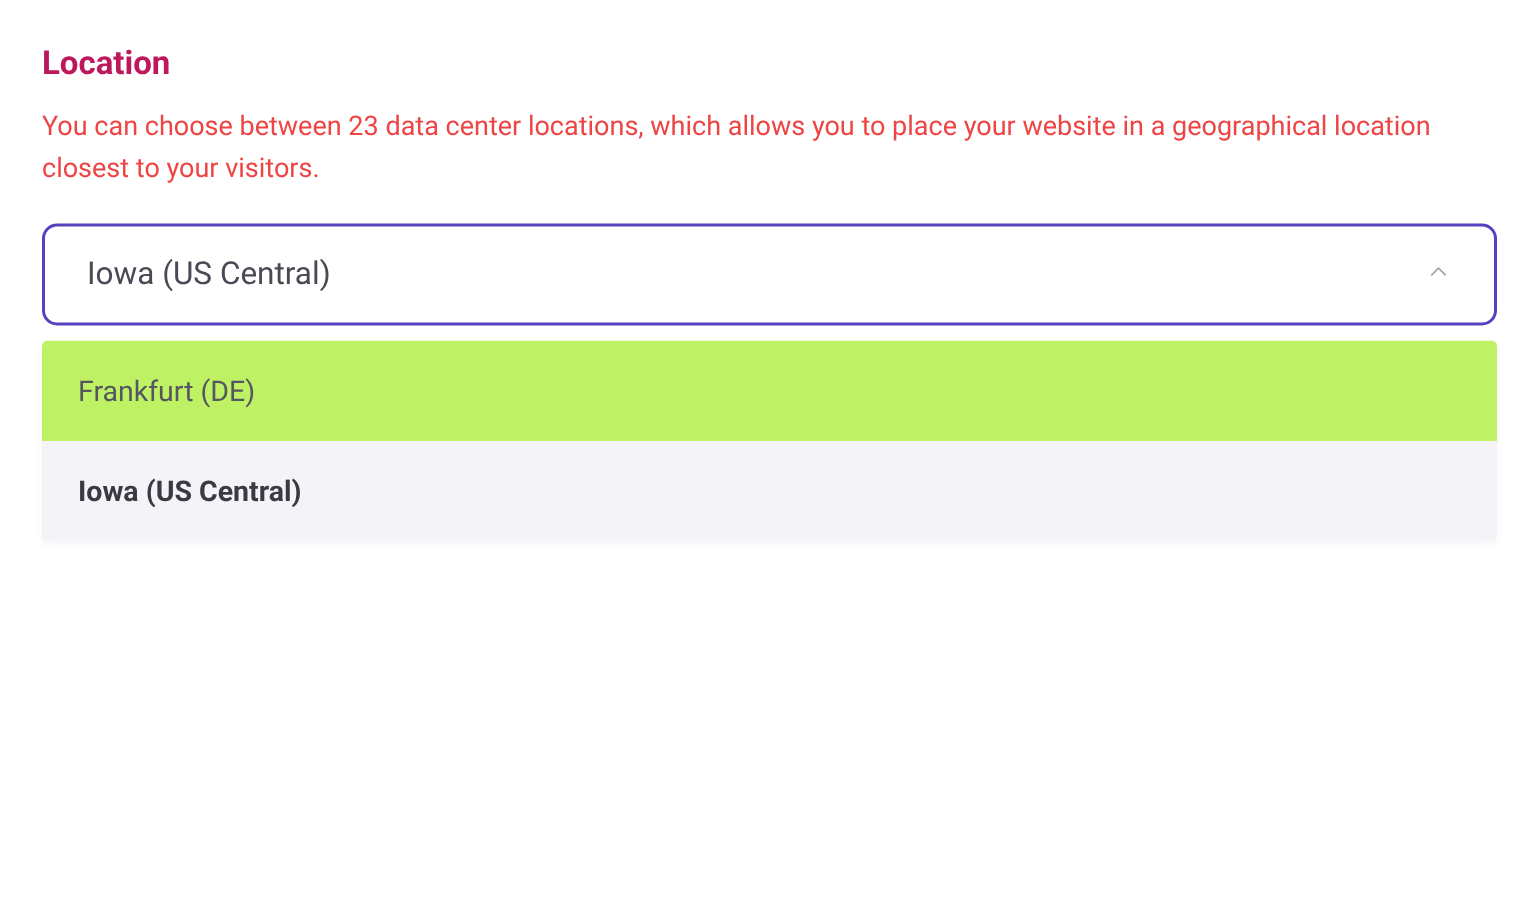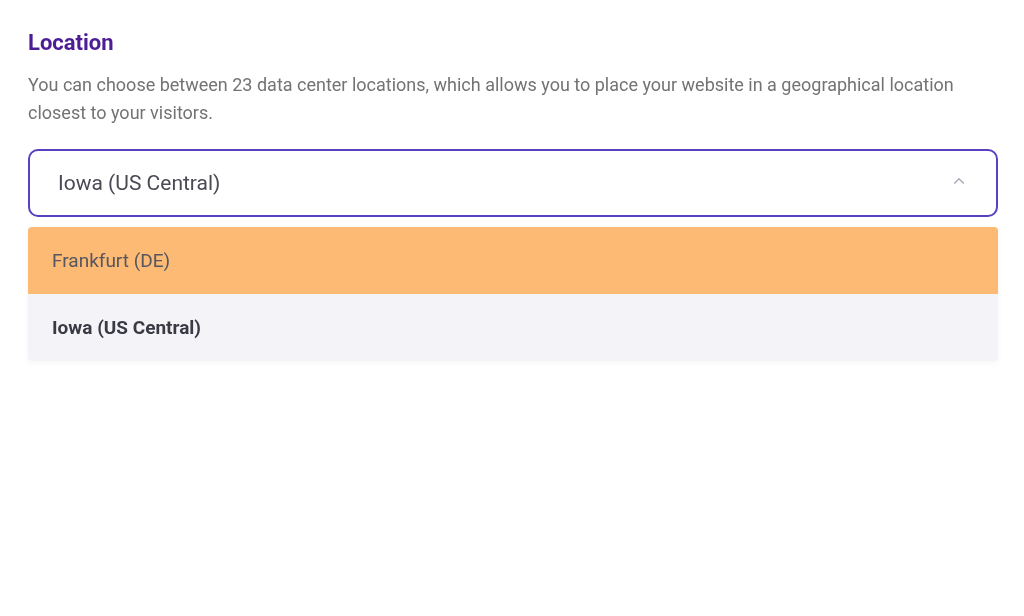--- a/index.html
+++ b/index.html
@@ -10,27 +10,27 @@
     body {
       font-family: -apple-system, BlinkMacSystemFont, "Segoe UI", Roboto, Helvetica, Arial, sans-serif;
       background: #ffffff;
       padding: 30px 28px;
       width: 1024px;
       height: 616px;
     }
     .section-title {
       font-size: 22px;
       font-weight: 700;
-      color: #4c1d95;
+      color: #be185d;
       margin-bottom: 16px;
     }
     .section-description {
       font-size: 18px;
       line-height: 1.55;
-      color: #737373;
+      color: #ef4444;
       margin-bottom: 22px;
       max-width: 960px;
     }
     .select-trigger {
       width: 970px;
       border: 2px solid #5840c0;
       border-radius: 10px;
       padding: 20px 28px;
       display: flex;
       align-items: center;
@@ -51,21 +51,21 @@
       background: #ffffff;
       border-radius: 4px;
       box-shadow: 0 2px 6px rgba(0,0,0,0.04);
       overflow: hidden;
     }
     .dropdown-option {
       padding: 22px 24px;
       font-size: 19px;
       color: #55565f;
       cursor: pointer;
-      background: #fdba74;
+      background: #bef264;
     }
     .dropdown-option.selected {
       background: #f4f4f8;
       font-weight: 700;
       color: #3a3a44;
     }
     .dropdown-option.last {
       padding-bottom: 6px;
     }
   </style>

